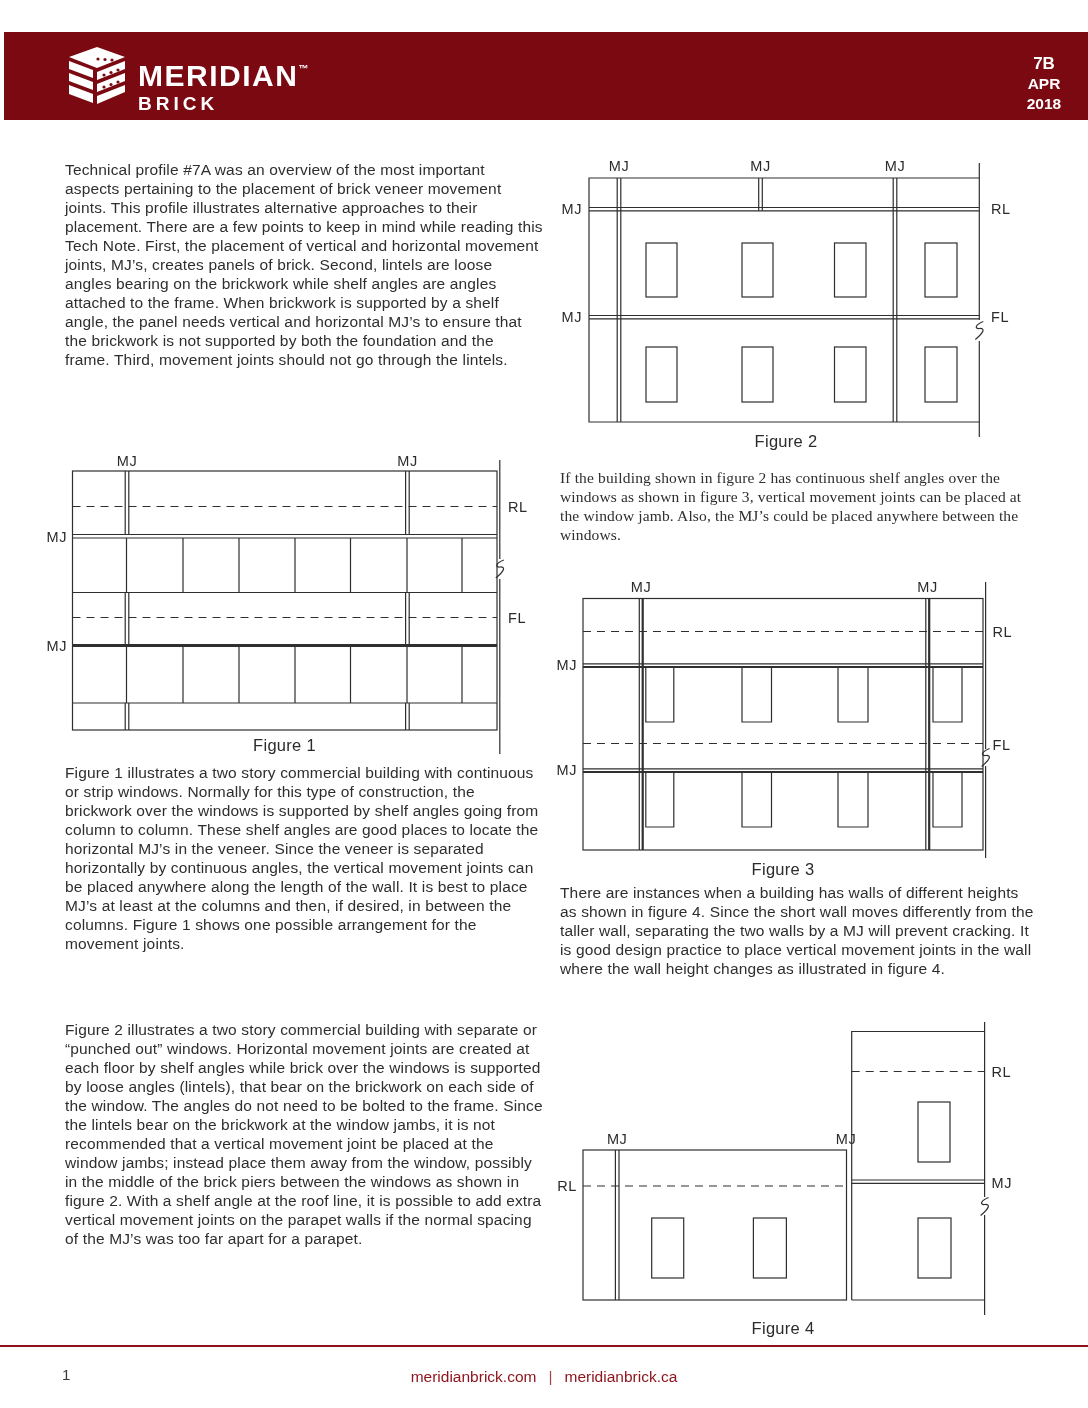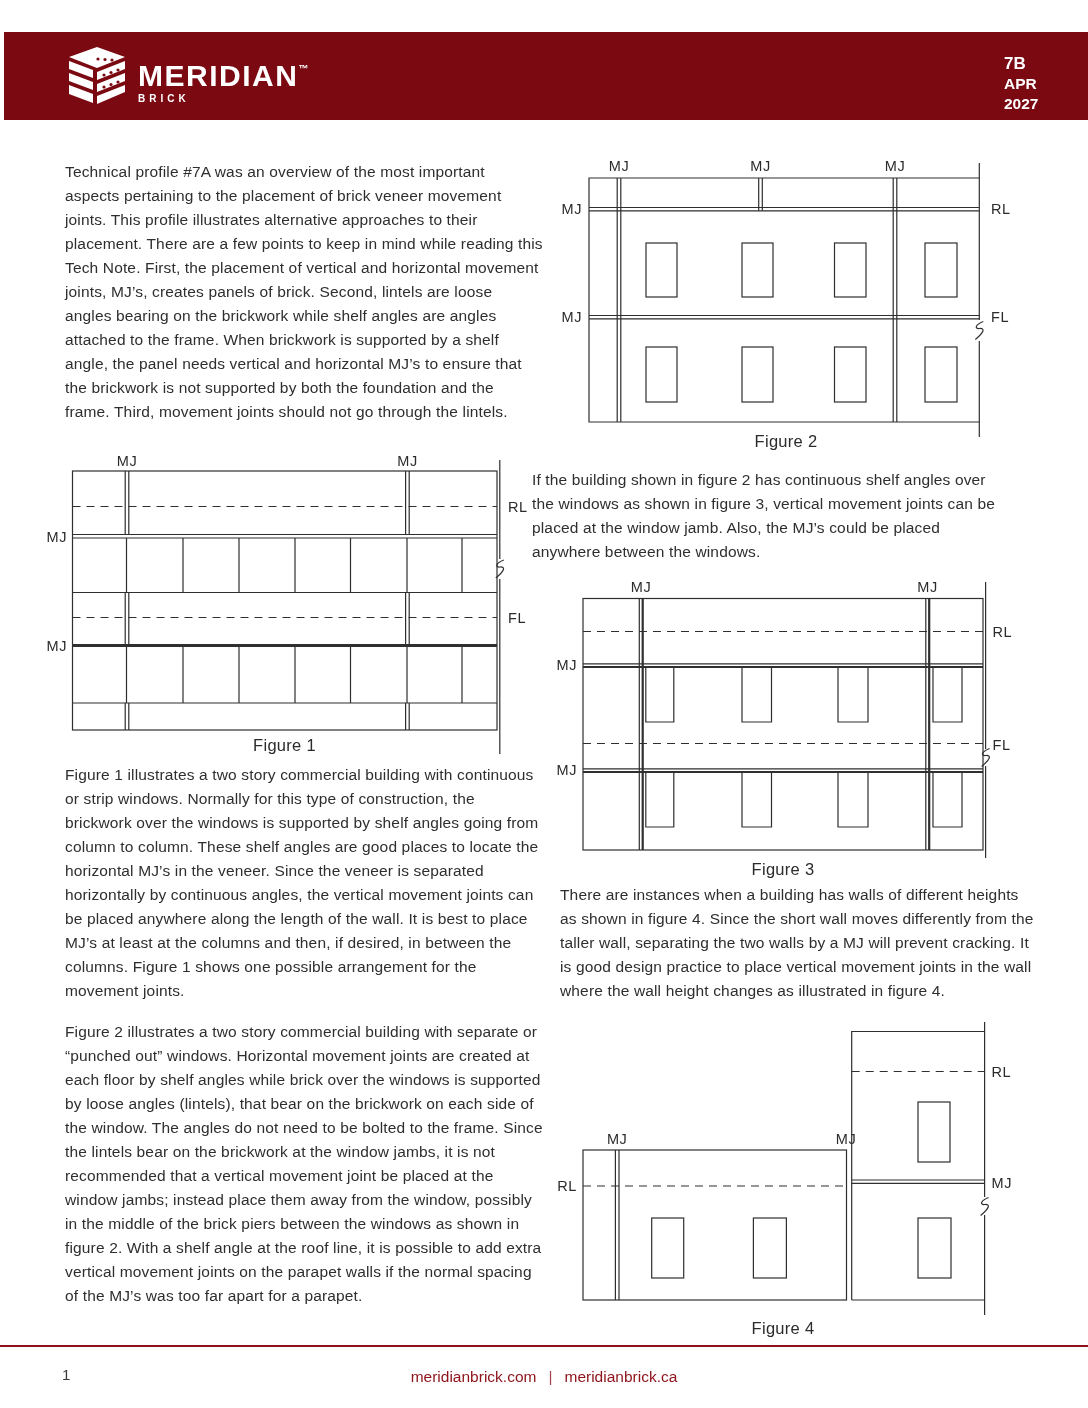--- a/index.html
+++ b/index.html
@@ -6,29 +6,29 @@
   .page{position:relative;width:1088px;height:1408px;background:#ffffff;overflow:hidden;
         font-family:"Liberation Sans",sans-serif;color:#2e2e2e;}
 
   
   .header{position:absolute;left:4px;top:32px;width:1088px;height:88px;background:#7a0912;}
   .brand{position:absolute;left:64px;top:14px;display:flex;align-items:flex-start;}
   .brand-icon{margin-right:12px;}
   .brand-text{padding-top:8px;}
   .brand-name{color:#ffffff;font-size:30px;font-weight:bold;letter-spacing:1.5px;line-height:30px;}
   .brand-name .tm{font-size:10px;vertical-align:14px;letter-spacing:0;}
-  .brand-sub{color:#ffffff;font-size:10px;font-weight:bold;letter-spacing:4px;margin-top:2px;}
+  .brand-sub{color:#ffffff;font-size:19px;font-weight:bold;letter-spacing:4px;margin-top:2px;}
   .doc-title{position:absolute;right:174px;top:30px;text-align:right;color:#ffffff;
              font-size:21.5px;font-weight:bold;line-height:27px;letter-spacing:0.3px;}
-  .doc-meta{position:absolute;right:8px;top:22px;width:80px;color:#ffffff;
+  .doc-meta{position:absolute;right:8px;top:22px;width:80px;text-align:center;color:#ffffff;
             font-weight:bold;font-size:15.5px;line-height:20px;}
   .doc-meta .num{font-size:17px;}
 
   
-  .para{position:absolute;width:478px;font-size:15.5px;line-height:24px;letter-spacing:0.15px;color:#2e2e2e;}
+  .para{position:absolute;width:478px;font-size:15.5px;line-height:19px;letter-spacing:0.15px;color:#2e2e2e;}
 
   
   .fig{position:absolute;overflow:visible;}
   .fig path,.fig rect{fill:none;stroke:#2f2f2f;stroke-width:1.2;}
   .fig .dash{stroke-dasharray:8 6;}
   .fig .thick{stroke-width:3;}
   .fig .w2{stroke-width:2;}
   .fig .w22{stroke-width:2.2;}
   .fig text{fill:#2b2b2b;font-size:14.5px;letter-spacing:0.6px;font-family:"Liberation Sans",sans-serif;}
   .fig text.cap{font-size:16.5px;letter-spacing:0.3px;}
@@ -73,29 +73,29 @@
       <div class="brand-text">
         <div class="brand-name"><span>MERIDIAN</span><span class="tm">™</span></div>
         <div class="brand-sub">BRICK</div>
       </div>
     </div>
     <div class="doc-title">
     </div>
     <div class="doc-meta">
       <div class="num">7B</div>
       <div>APR</div>
-      <div>2027</div>
+      <div>2018</div>
     </div>
   </div>
 
   <div class="para" style="left:65px;top:160px;">Technical profile #7A was an overview of the most important aspects pertaining to the placement of brick veneer movement joints. This profile illustrates alternative approaches to their placement. There are a few points to keep in mind while reading this Tech Note. First, the placement of vertical and horizontal movement joints, MJ’s, creates panels of brick. Second, lintels are loose angles bearing on the brickwork while shelf angles are angles attached to the frame. When brickwork is supported by a shelf angle, the panel needs vertical and horizontal MJ’s to ensure that the brickwork is not supported by both the foundation and the frame. Third, movement joints should not go through the lintels.</div>
   <div class="para" style="left:65px;top:763px;">Figure 1 illustrates a two story commercial building with continuous or strip windows. Normally for this type of construction, the brickwork over the windows is supported by shelf angles going from column to column. These shelf angles are good places to locate the horizontal MJ’s in the veneer. Since the veneer is separated horizontally by continuous angles, the vertical movement joints can be placed anywhere along the length of the wall. It is best to place MJ’s at least at the columns and then, if desired, in between the columns. Figure 1 shows one possible arrangement for the movement joints.</div>
   <div class="para" style="left:65px;top:1020px;">Figure 2 illustrates a two story commercial building with separate or “punched out” windows. Horizontal movement joints are created at each floor by shelf angles while brick over the windows is supported by loose angles (lintels), that bear on the brickwork on each side of the window. The angles do not need to be bolted to the frame. Since the lintels bear on the brickwork at the window jambs, it is not recommended that a vertical movement joint be placed at the window jambs; instead place them away from the window, possibly in the middle of the brick piers between the windows as shown in figure 2. With a shelf angle at the roof line, it is possible to add extra vertical movement joints on the parapet walls if the normal spacing of the MJ’s was too far apart for a parapet.</div>
 
-  <div class="para" style="left:532px;top:468px;">If the building shown in figure 2 has continuous shelf angles over the windows as shown in figure 3, vertical movement joints can be placed at the window jamb. Also, the MJ’s could be placed anywhere between the windows.</div>
+  <div class="para" style="left:560px;top:468px;font-family:Liberation Serif, serif;">If the building shown in figure 2 has continuous shelf angles over the windows as shown in figure 3, vertical movement joints can be placed at the window jamb. Also, the MJ’s could be placed anywhere between the windows.</div>
   <div class="para" style="left:560px;top:883px;">There are instances when a building has walls of different heights as shown in figure 4. Since the short wall moves differently from the taller wall, separating the two walls by a MJ will prevent cracking. It is good design practice to place vertical movement joints in the wall where the wall height changes as illustrated in figure 4.</div>
 
   <svg class="fig" style="left:40px;top:450px;" width="500" height="312" viewBox="40 450 500 312">
     <g>
       <rect x="72.5" y="471" width="424.5" height="259"></rect>
       <path class="dash" d="M72.5 506.5H497"></path>
       <path class="dash" d="M72.5 617.5H497"></path>
       <path d="M72.5 534.5H497M72.5 538H497"></path>
       <path d="M72.5 592.5H497"></path>
       <path class="thick" d="M72.5 645.5H497"></path>

